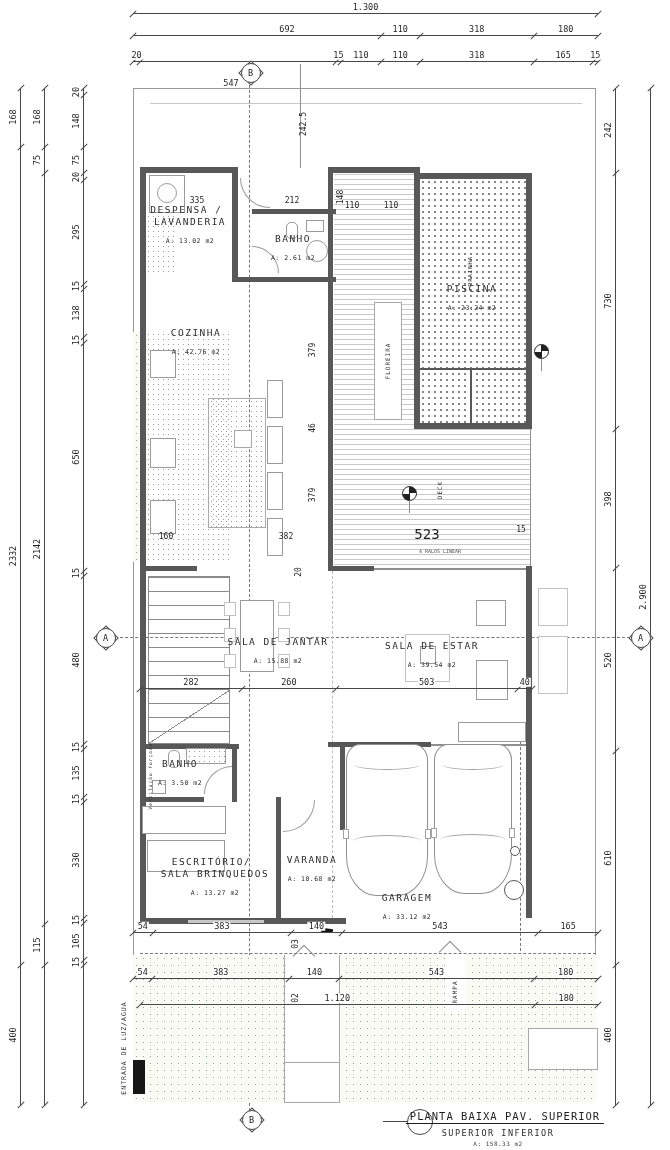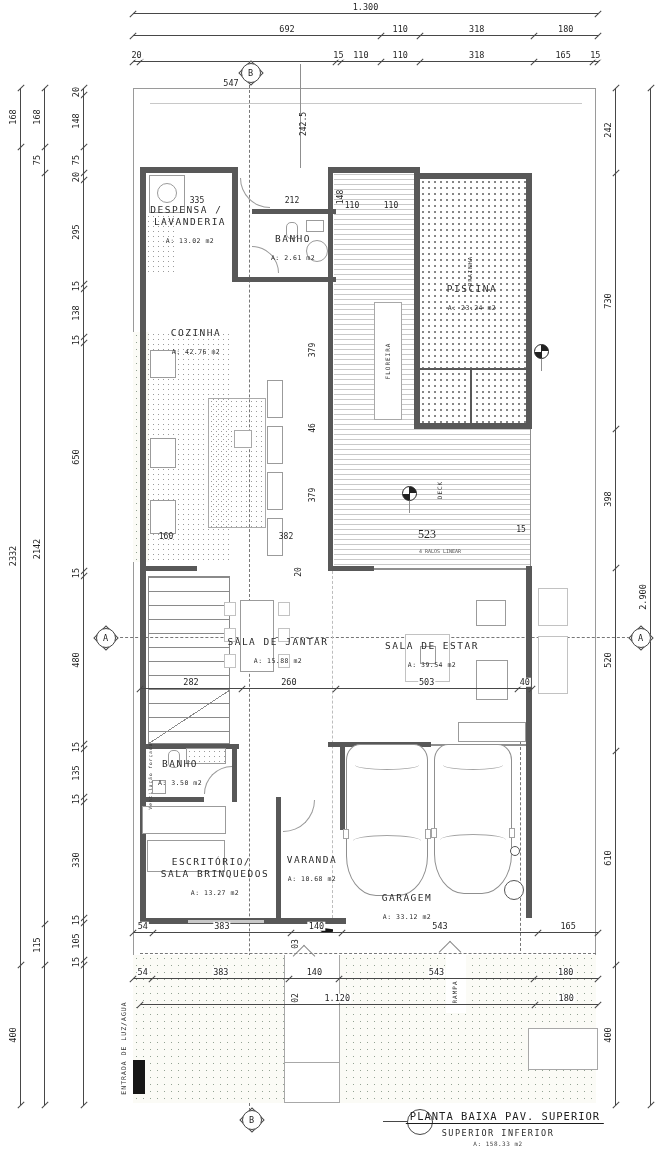--- a/index.html
+++ b/index.html
@@ -353,21 +353,21 @@
       <div class="chip" style="left: 292px; top: 201px; background: transparent; font-size: 8px;">212</div>
       <div class="chip" style="left: 352px; top: 206px; background: transparent; font-size: 8px;">110</div>
       <div class="chip" style="left: 391px; top: 206px; background: transparent; font-size: 8px;">110</div>
       <div class="chip rot" style="left: 341px; top: 197px; background: transparent; font-size: 8px;">148</div>
       <div class="chip rot" style="left: 304px; top: 124px; background: transparent; font-size: 8px;">242.5</div>
       <div class="chip rot" style="left: 313px; top: 350px; background: transparent; font-size: 8px;">379</div>
       <div class="chip rot" style="left: 313px; top: 428px; background: transparent; font-size: 8px;">46</div>
       <div class="chip rot" style="left: 313px; top: 495px; background: transparent; font-size: 8px;">379</div>
       <div class="chip" style="left: 166px; top: 537px; background: transparent; font-size: 8px;">160</div>
       <div class="chip" style="left: 286px; top: 537px; background: transparent; font-size: 8px;">382</div>
-      <div class="chip" style="left: 427px; top: 534px; background: transparent; font-size: 12px; font-family: Liberation Serif, serif;">523</div>
+      <div class="chip" style="left: 427px; top: 534px; background: transparent; font-size: 14px;">523</div>
       <div class="chip" style="left: 521px; top: 530px; background: transparent; font-size: 8px;">15</div>
       <div class="chip rot" style="left: 299px; top: 572px; background: transparent; font-size: 8px;">20</div>
       <div class="chip rot" style="left: 296px; top: 944px; background: transparent; font-size: 8px;">03</div>
       <div class="chip rot" style="left: 296px; top: 998px; background: transparent; font-size: 8px;">02</div>
       <div class="room" style="left: 190px; top: 224px;">
         <div class="nm">DESPENSA /&nbsp;</div>
         <div class="nm">LAVANDERIA</div>
         <div class="ar">A: 13.02 m2</div>
       </div>
       <div class="room" style="left: 293px; top: 247px;">

